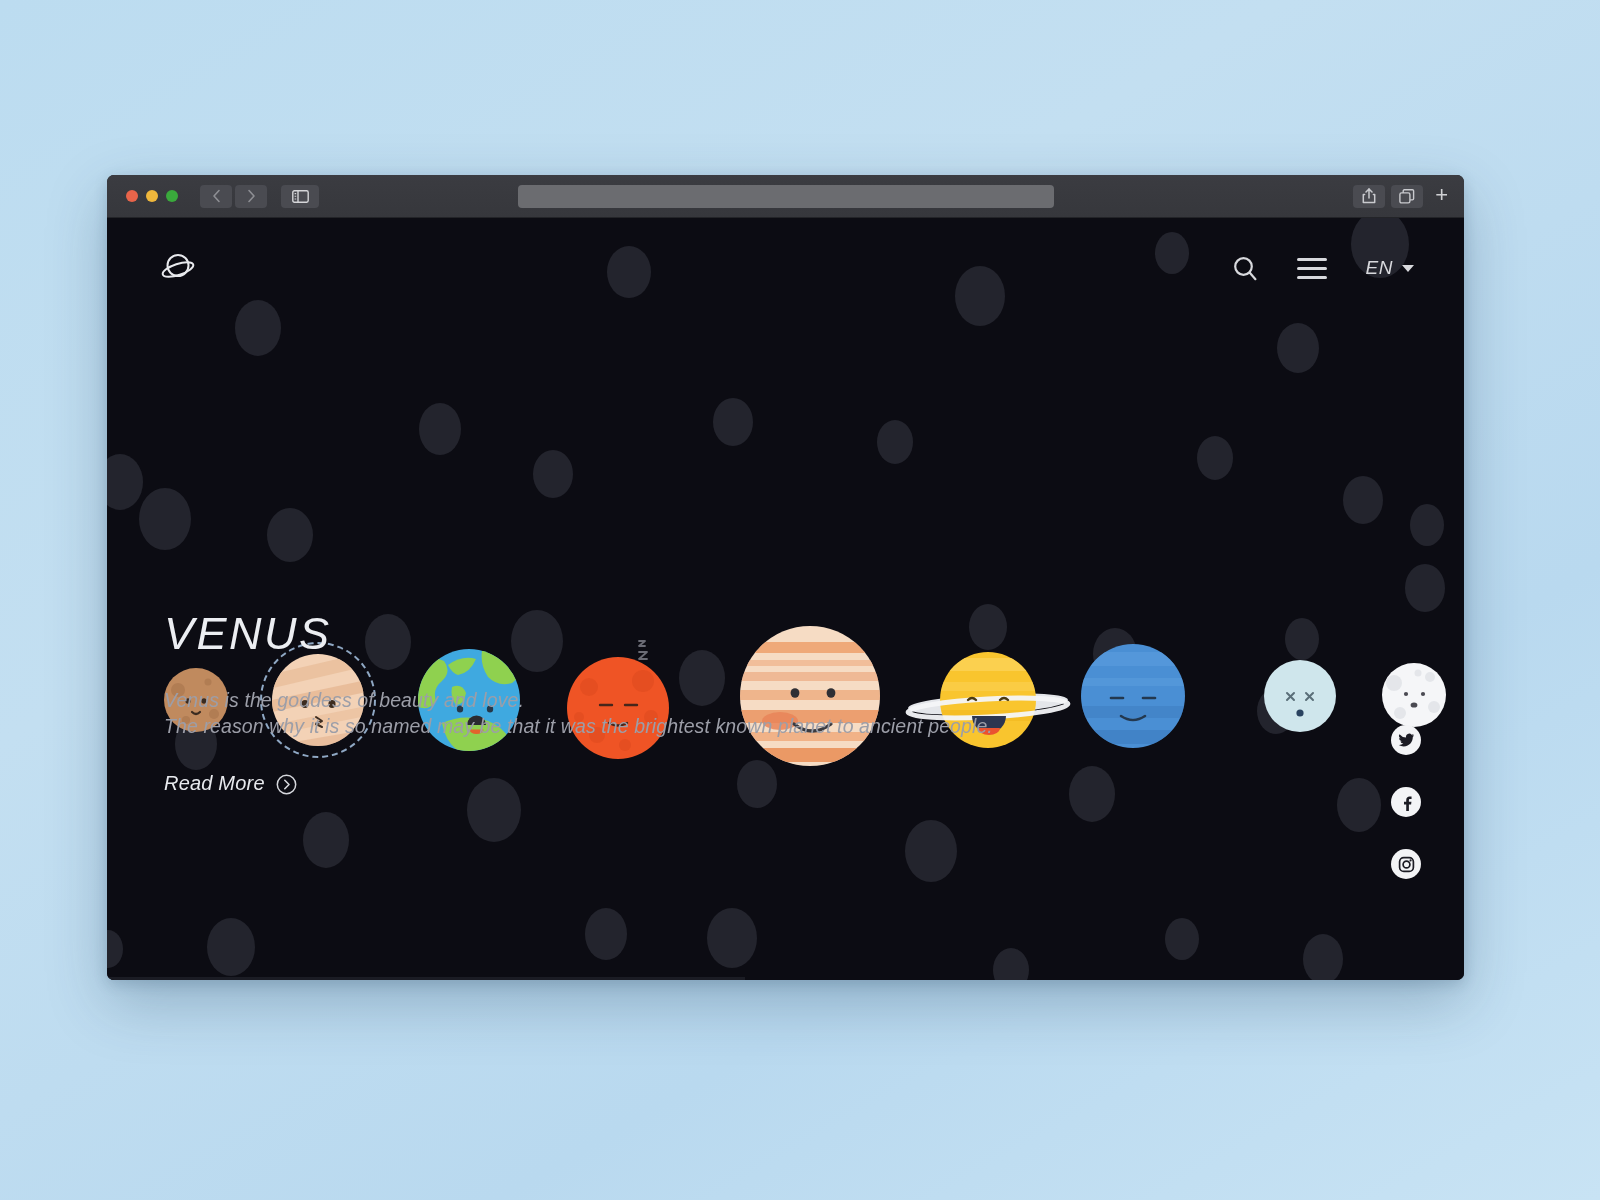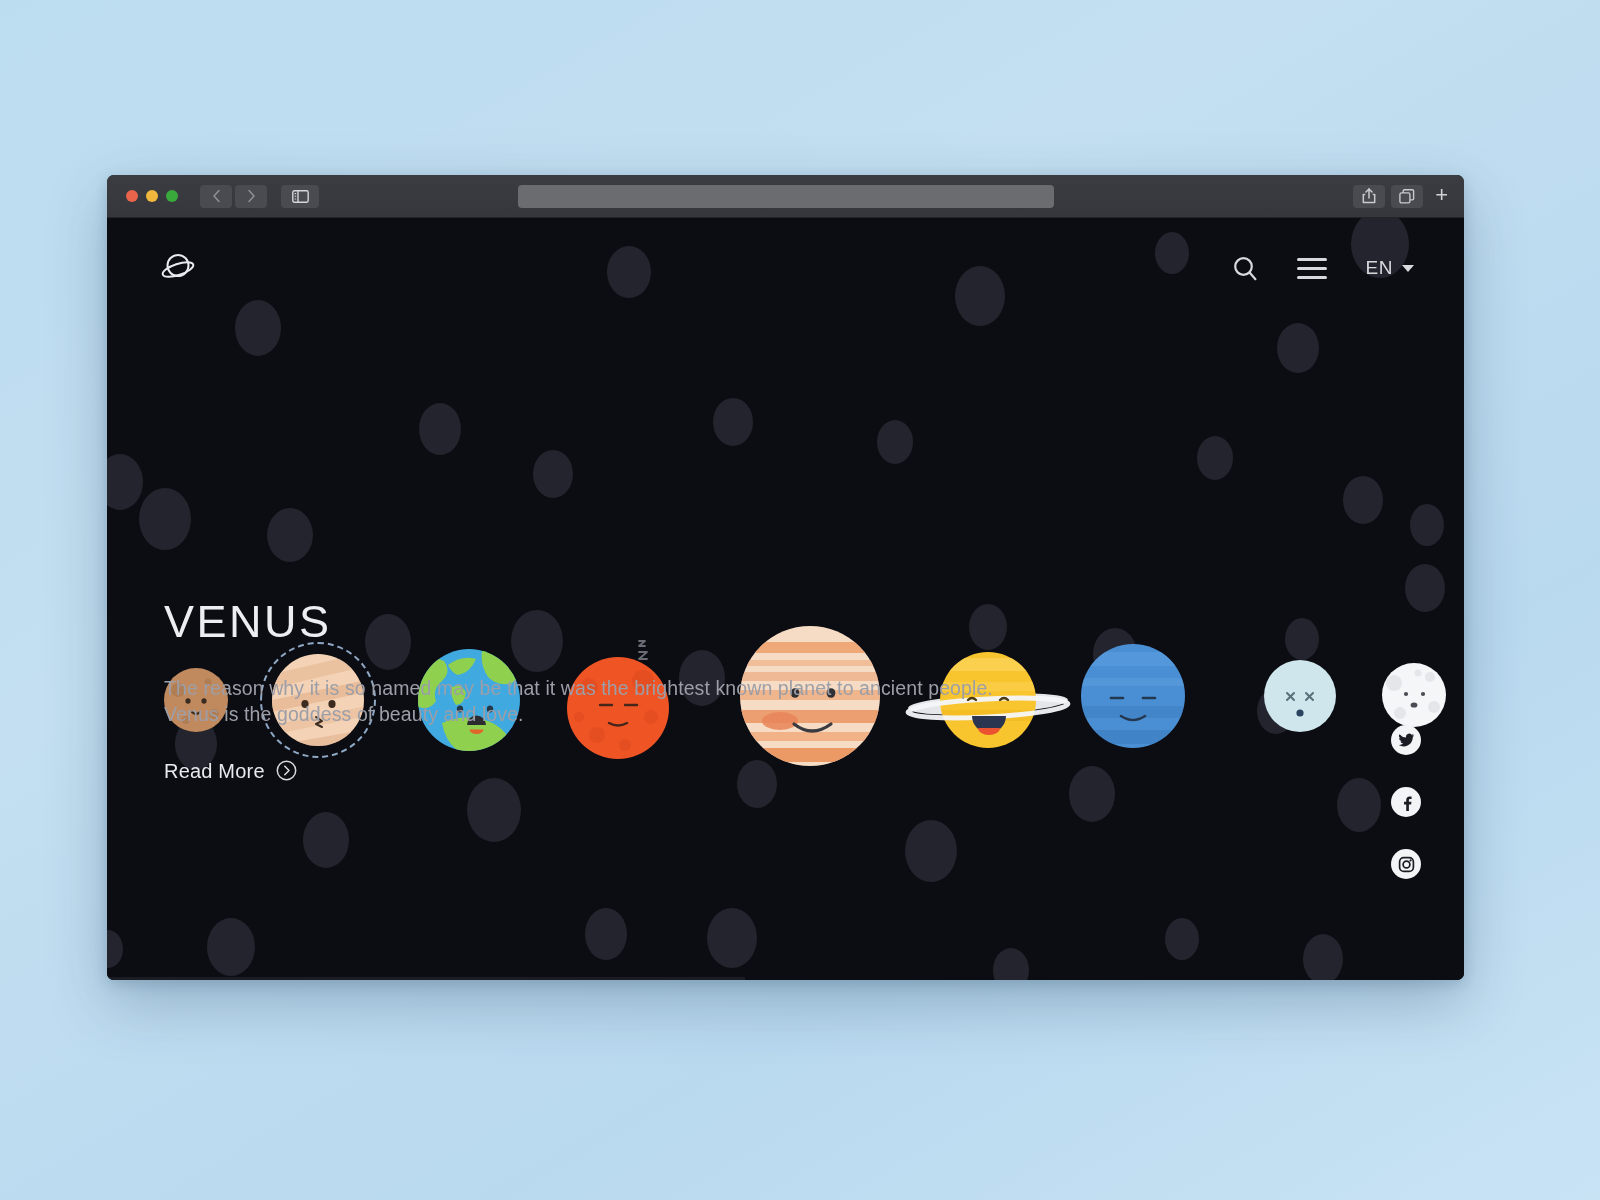--- a/index.html
+++ b/index.html
@@ -96,20 +96,21 @@
     font-weight: 300;
   }
 
   
   .page {
     position: relative;
     width: 100%;
     height: 762px;
     background: #0c0c13;
     overflow: hidden;
+    font-style: italic;
   }
 
   .bokeh {
     position: absolute;
     border-radius: 50%;
     background: #23242d;
     pointer-events: none;
   }
 
   
@@ -171,21 +172,21 @@
     transform: translate(-50%, -50%);
     border-radius: 50%;
     border: 2px dashed #8fa8c4;
     pointer-events: none;
   }
 
   
   .content {
     position: absolute;
     left: 57px;
-    top: 378px;
+    top: 390px;
     z-index: 5;
     width: 1120px;
   }
   .planet-title {
     font-size: 45px;
     color: #eceef2;
     font-weight: 400;
     letter-spacing: 2.5px;
     margin-bottom: 28px;
   }
@@ -194,21 +195,21 @@
     line-height: 1.33;
     color: #9c9ea8;
     font-weight: 400;
     letter-spacing: 0.1px;
   }
   .planet-desc span { display: block; }
 
   .read-more {
     margin-top: 32px;
     display: inline-flex;
-    align-items: flex-start;
+    align-items: flex-end;
     gap: 11px;
     color: #e8eaee;
     font-size: 20px;
     letter-spacing: 0.2px;
     cursor: pointer;
   }
 
   
   .social {
     position: absolute;
@@ -551,22 +552,22 @@
           <circle cx="41" cy="31" r="2.1" fill="#4a4a52"></circle>
           <ellipse cx="32" cy="42" rx="3.4" ry="2.6" fill="#4a4a52"></ellipse>
         </svg>
       </div>
     </div>
 
     <div class="content">
       <h1 class="planet-title">VENUS</h1>
 
       <div class="planet-desc">
+        <span>Venus is the goddess of beauty and love.</span>
         <span>The reason why it is so named may be that it was the brightest known planet to ancient people.</span>
-        <span>Venus is the goddess of beauty and love.</span>
       </div>
 
       <div class="read-more">
         <span>Read More</span>
         <svg width="21" height="21" viewBox="0 0 21 21">
           <circle cx="10.5" cy="10.5" r="9.2" stroke="#d6d8dd" stroke-width="1.5" fill="none"></circle>
           <path d="M8.8 6.3 L13 10.5 L8.8 14.7" stroke="#d6d8dd" stroke-width="1.6" fill="none" stroke-linecap="round" stroke-linejoin="round"></path>
         </svg>
       </div>
     </div>

